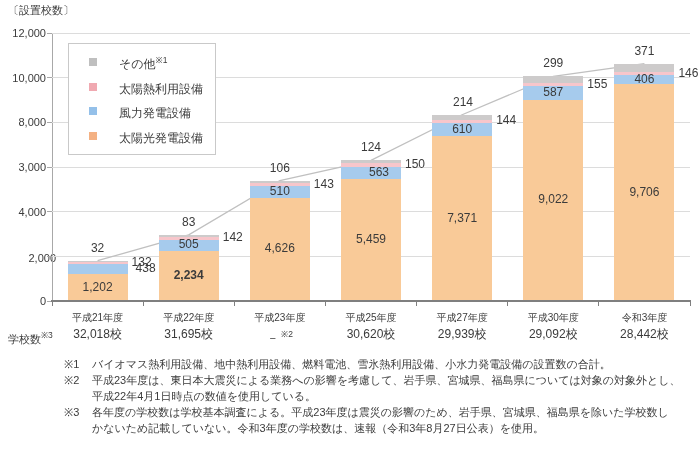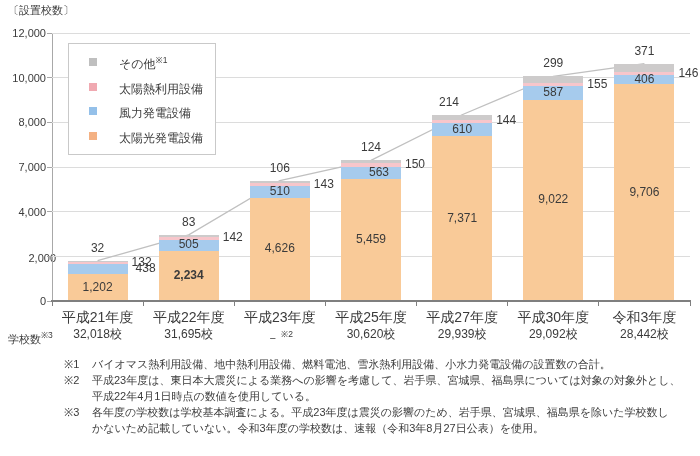--- a/index.html
+++ b/index.html
@@ -19,41 +19,41 @@
   .bar-label{position:absolute;z-index:4;font-size:12px;line-height:15px;white-space:nowrap;}
   .lbl-center{text-align:center;}
   
   .legend{position:absolute;left:68px;top:43px;width:148px;height:112px;background:#fff;
           border:1px solid #C9C9C9;z-index:5;display:flex;flex-direction:column;
           justify-content:space-around;padding:6px 0 6px 20px;box-sizing:border-box;}
   .lg-item{display:flex;align-items:center;gap:22px;font-size:12px;line-height:14px;}
   .lg-swatch{width:8px;height:8px;flex:0 0 8px;}
   sup{font-size:8.5px;}
   
-  .cat-label{position:absolute;width:92px;text-align:center;font-size:14px;line-height:15px;z-index:4;}
+  .cat-label{position:absolute;width:92px;text-align:center;font-size:10px;line-height:15px;z-index:4;}
   .school-count{position:absolute;width:92px;text-align:center;font-size:12px;line-height:15px;z-index:4;}
   .school-row-label{position:absolute;left:8px;top:329px;font-size:11px;}
   
   .footnotes{position:absolute;left:64px;top:356px;width:630px;font-size:11px;line-height:16px;}
   .fn-row{display:flex;white-space:nowrap;}
   .fn-marker{flex:0 0 28px;}
   .fn-text{flex:1;}
 </style>
 </head>
 <body>
 
 <div class="page">
 
   <div class="unit-label">〔設置校数〕</div>
 
   <div id="y-labels">
       <div class="ytick-label" style="position: absolute; top: 26px;">12,000</div>
       <div class="ytick-label" style="position: absolute; top: 70.6667px;">10,000</div>
       <div class="ytick-label" style="position: absolute; top: 115.333px;">8,000</div>
-      <div class="ytick-label" style="position: absolute; top: 160px;">7,000</div>
+      <div class="ytick-label" style="position: absolute; top: 160px;">3,000</div>
       <div class="ytick-label" style="position: absolute; top: 204.667px;">4,000</div>
       <div class="ytick-label" style="position: absolute; top: 251px; padding-left: 10px;">2,000</div>
       <div class="ytick-label" style="position: absolute; top: 294px;">0</div>
     </div>
 
   <div id="plot">
     <div class="y-axis-line"></div>
     <div class="x-axis-line"></div>
   <div class="gridline" style="top: -0.5px;"></div>
       <div class="ytick" style="top: -0.5px;"></div>
@@ -111,21 +111,21 @@
       <div class="bar-label lbl-center" style="left: 289px; width: 76px; top: 131.796px;">563</div>
       <div class="bar-label" style="left: 353px; top: 123.834px;">150</div>
       <div class="bar-label lbl-center" style="left: 274px; width: 90px; top: 107.389px;">124</div>
       <div class="seg" style="left: 380.143px; width: 60px; bottom: 0px; height: 164.619px; background: rgb(249, 202, 152);"></div>
       <div class="seg" style="left: 380.143px; width: 60px; bottom: 164.619px; height: 13.6233px; background: rgb(166, 203, 237);"></div>
       <div class="seg" style="left: 380.143px; width: 60px; bottom: 178.242px; height: 3.216px; background: rgb(247, 198, 203);"></div>
       <div class="seg" style="left: 380.143px; width: 60px; bottom: 181.458px; height: 4.77933px; background: rgb(205, 203, 203);"></div>
       <div class="bar-label lbl-center" style="left: 380.143px; width: 60px; top: 177.69px;">7,371</div>
       <div class="bar-label lbl-center" style="left: 380.143px; width: 60px; top: 88.5693px;">610</div>
       <div class="bar-label" style="left: 444.143px; top: 80.1497px;">144</div>
-      <div class="bar-label lbl-center" style="left: 352px; width: 90px; top: 61.7623px;">214</div>
+      <div class="bar-label lbl-center" style="left: 366px; width: 90px; top: 61.7623px;">214</div>
       <div class="seg" style="left: 471.286px; width: 60px; bottom: 0px; height: 201.491px; background: rgb(249, 202, 152);"></div>
       <div class="seg" style="left: 471.286px; width: 60px; bottom: 201.491px; height: 13.1097px; background: rgb(166, 203, 237);"></div>
       <div class="seg" style="left: 471.286px; width: 60px; bottom: 214.601px; height: 3.46167px; background: rgb(247, 198, 203);"></div>
       <div class="seg" style="left: 471.286px; width: 60px; bottom: 218.063px; height: 6.67767px; background: rgb(205, 203, 203);"></div>
       <div class="bar-label lbl-center" style="left: 471.286px; width: 60px; top: 159.254px;">9,022</div>
       <div class="bar-label lbl-center" style="left: 471.286px; width: 60px; top: 51.9538px;">587</div>
       <div class="bar-label" style="left: 535.286px; top: 43.6682px;">155</div>
       <div class="bar-label lbl-center" style="left: 456.286px; width: 90px; top: 23.2597px;">299</div>
       <div class="seg" style="left: 562.429px; width: 60px; bottom: 0px; height: 216.767px; background: rgb(249, 202, 152);"></div>
       <div class="seg" style="left: 562.429px; width: 60px; bottom: 216.767px; height: 9.06733px; background: rgb(166, 203, 237);"></div>

